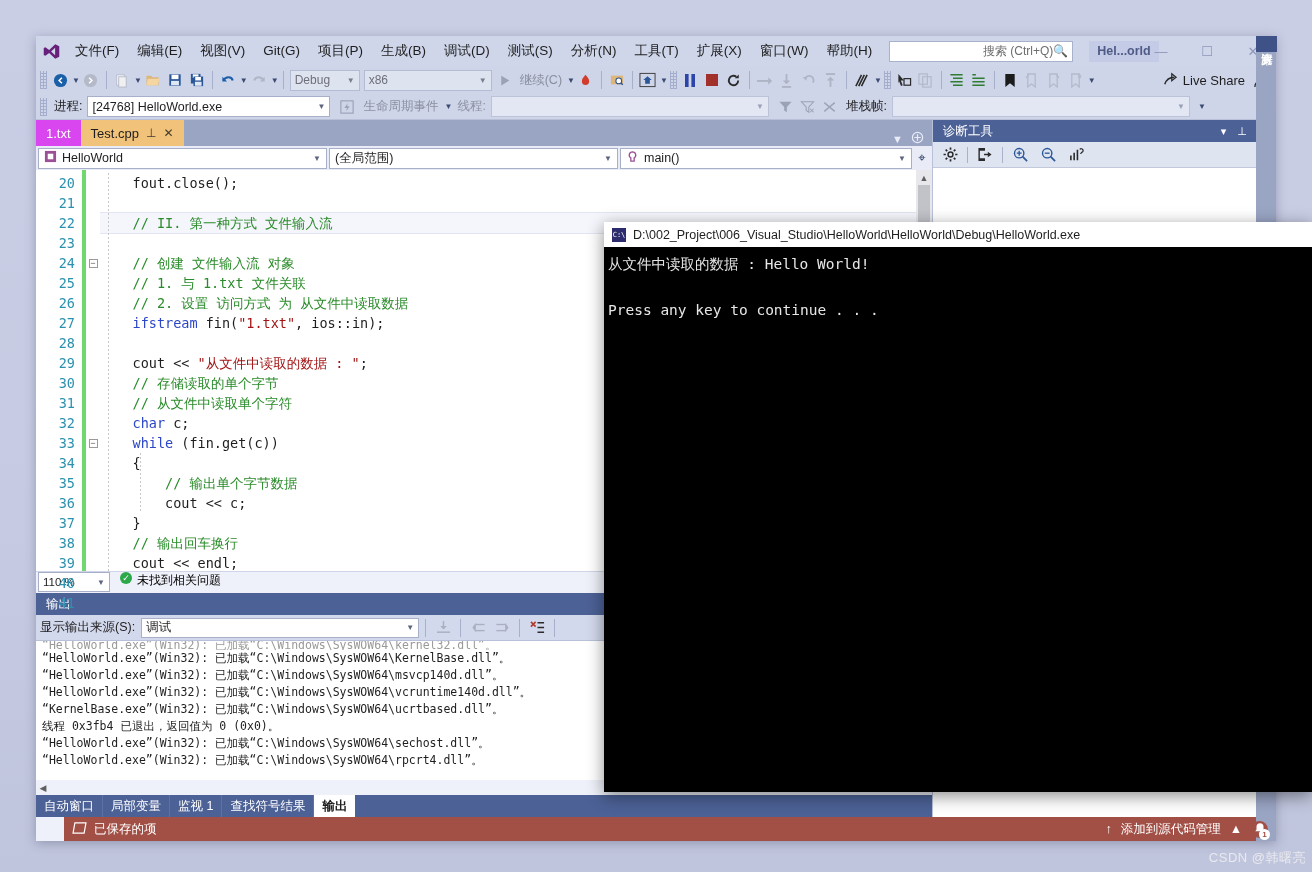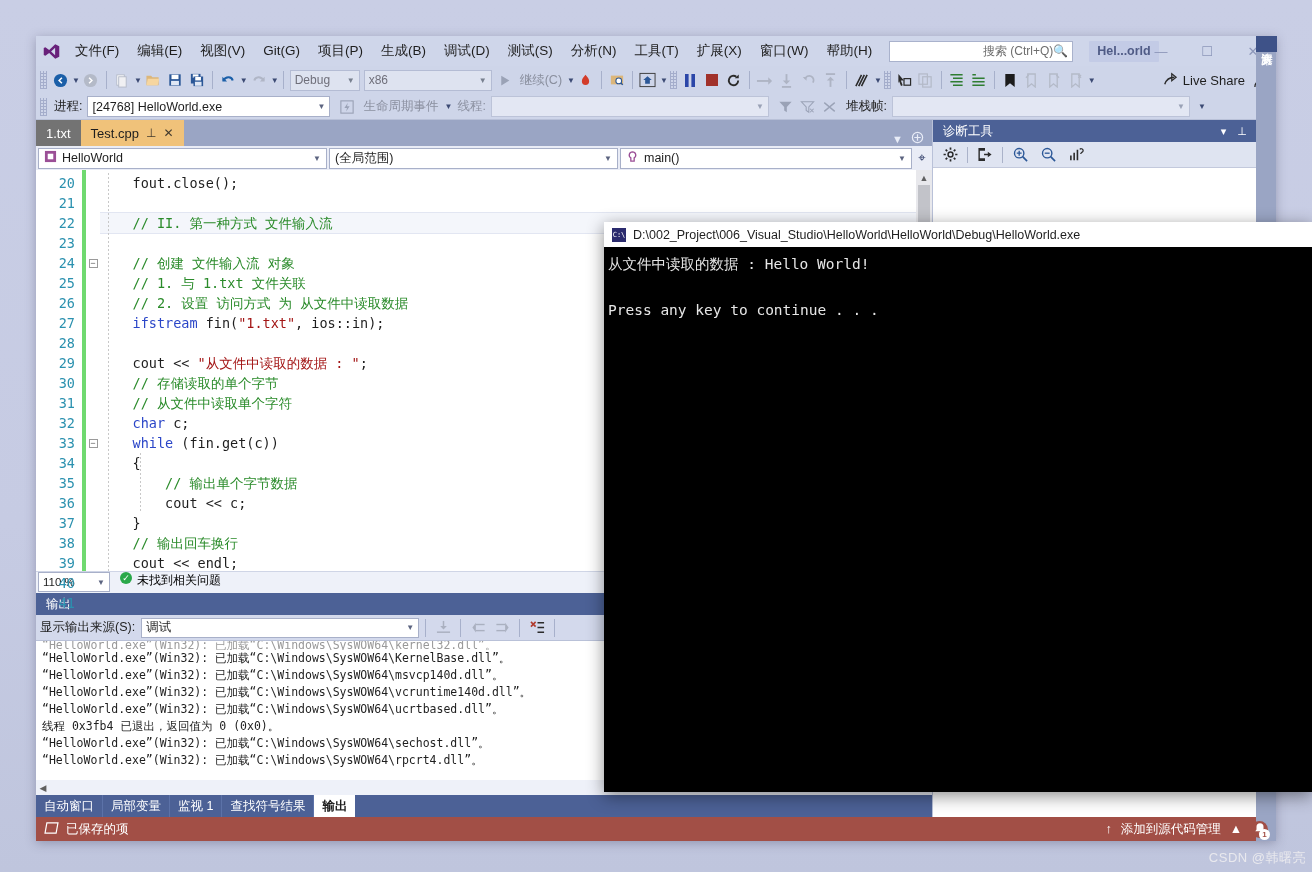--- a/index.html
+++ b/index.html
@@ -98,21 +98,21 @@
   .body { flex: 1; display: flex; min-height: 0; background:#eef1f9; }
   .leftcol { width: 896px; display: flex; flex-direction: column; min-width:0;}
   .rightcol { flex: 1; display: flex; flex-direction: column; min-width:0;
               border-left: 1px solid #b9c1d8;}
 
   
   .tabstrip { height: 26px; background: #9aa5c4; display:flex; align-items:flex-end;
               flex: 0 0 26px; position: relative; }
   .tab { height: 26px; display:flex; align-items:center; padding: 0 10px;
          font-size: 13px; color:#f2f4fa; gap:7px; }
-  .tab.inactive { background: #737373; color:#fff;margin-top:13px; }
+  .tab.inactive { background: #d946ef; color:#fff;margin-top:13px; }
   .tab.active { background: #f0c27a; color:#1e1e1e; }
   .tab .pin, .tab .x { font-size: 12px; opacity:.85; }
   .tabright { margin-left:auto; display:flex; align-items:center; gap: 8px; padding-right:8px;
               color:#e8ecf7; font-size: 11px; }
 
   
   .navbar { height: 24px; background:#e9ecf6; display:flex; align-items:center;
             flex:0 0 24px; gap:2px; padding: 1px 2px; }
   .navsel {
     height: 21px; background:#fff; border:1px solid #a8b0c9; display:flex;align-items:center;
@@ -221,21 +221,21 @@
   .ctitle { height: 25px; background:#fff; display:flex; align-items:center; gap:7px;
             padding-left: 8px; flex:0 0 25px; font-size:12.5px; color:#1e1e1e; }
   .cicon { width:14px;height:14px;background:#2b2b6e;color:#fff;font-size:7px;
            display:flex;align-items:center;justify-content:center; font-family:"DejaVu Sans Mono",monospace;}
   .cbody { flex:1; background:#000; color:#e6e6e6; padding: 6px 0 0 4px;
            font-family:"DejaVu Sans Mono", monospace; font-size:14.5px; }
   .cline { height:23px; line-height:23px; white-space:pre; }
 
   
   .statusbar { height: 24px; background: #a24f46; display:flex; align-items:center;
-               flex: 0 0 24px; color:#fff; font-size:12.5px; padding: 0 8px; gap:7px; }
+               flex: 0 0 24px; color:#fff; font-size:12.5px; padding: 0 8px; gap:7px;margin-left:28px; }
   .statusbar .right { margin-left:auto; display:flex;align-items:center; gap:9px; }
   .bell { width:17px;height:17px;border-radius:50%; background:#a24f46;
           display:flex;align-items:center;justify-content:center; position:relative;}
   .badge { position:absolute; right:-2px; bottom:-2px; width:11px;height:11px;border-radius:50%;
            background:#fff; color:#a24f46; font-size:8px; display:flex;align-items:center;
            justify-content:center; font-weight:bold;}
   .watermark { position:absolute; right: 6px; bottom: 5px; color:#e9e9ee; font-size:13px;
                letter-spacing:.5px; }
 </style>
 </head>
@@ -702,21 +702,21 @@
                 <path d="M8 3h7M8 8h7M8 13h7" stroke="#2b2b2b" stroke-width="1.7"></path>
               </svg>
           </div>
           <div class="tsep"></div>
         </div>
         <div class="outbody" id="outbody">
             <div class="outline clip">“HelloWorld.exe”(Win32): 已加载“C:\Windows\SysWOW64\kernel32.dll”。</div>
             <div class="outline">“HelloWorld.exe”(Win32): 已加载“C:\Windows\SysWOW64\KernelBase.dll”。</div>
             <div class="outline">“HelloWorld.exe”(Win32): 已加载“C:\Windows\SysWOW64\msvcp140d.dll”。</div>
             <div class="outline">“HelloWorld.exe”(Win32): 已加载“C:\Windows\SysWOW64\vcruntime140d.dll”。</div>
-            <div class="outline">“HelloWorld.exe”(Win32): 已加载“C:\Windows\SysWOW64\ucrtbased.dll”。</div>
+            <div class="outline">“KernelBase.exe”(Win32): 已加载“C:\Windows\SysWOW64\ucrtbased.dll”。</div>
             <div class="outline">线程 0x3fb4 已退出，返回值为 0 (0x0)。</div>
             <div class="outline">“HelloWorld.exe”(Win32): 已加载“C:\Windows\SysWOW64\sechost.dll”。</div>
             <div class="outline">“HelloWorld.exe”(Win32): 已加载“C:\Windows\SysWOW64\rpcrt4.dll”。</div>
           </div>
         <div class="outhscroll">
           <span class="hsarrow">◀</span>
           <span class="hsarrow" style="margin-left:auto">▶</span>
         </div>
       </div>
 

